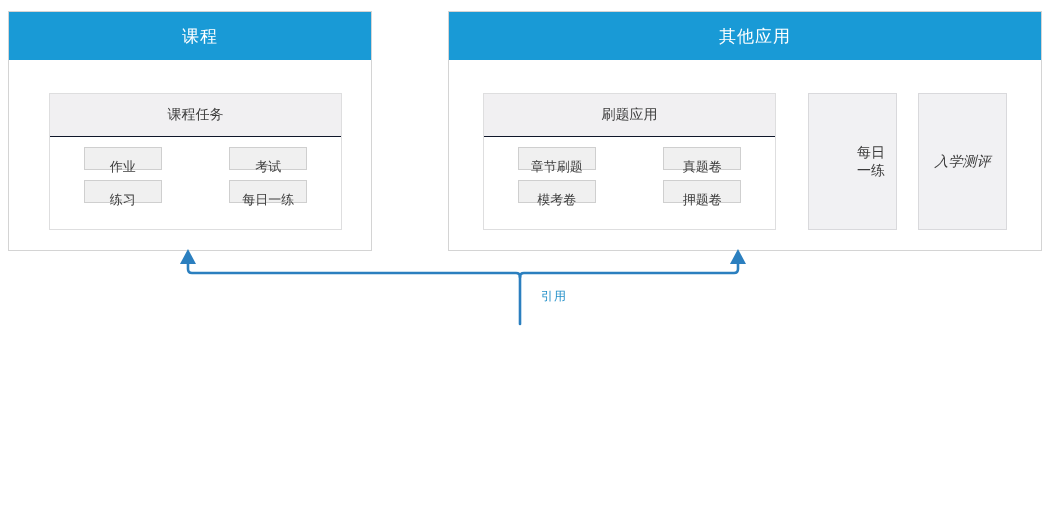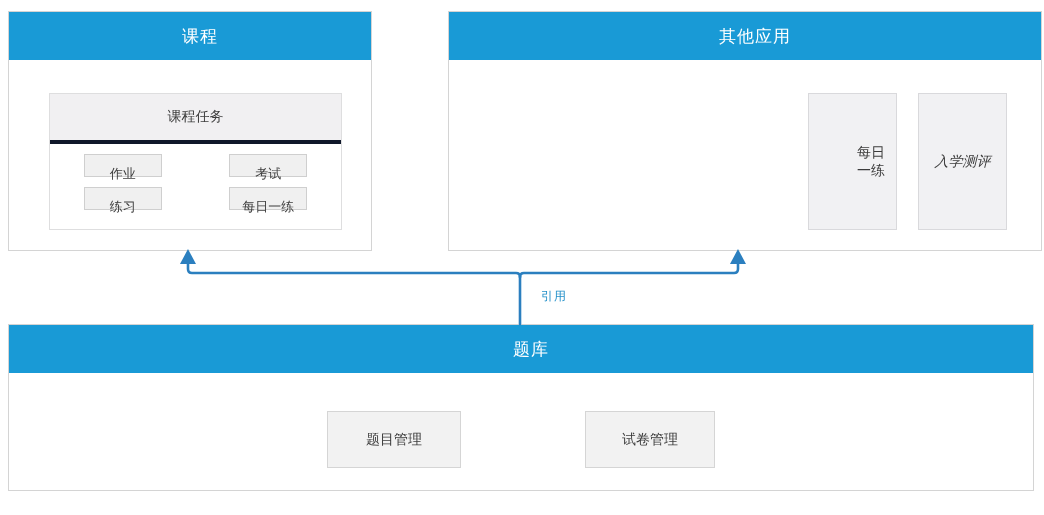--- a/index.html
+++ b/index.html
@@ -55,23 +55,23 @@
   #panel-bank     { left: 8px;   top: 324px; width: 1026px; height: 167px; }
 
   
   .groupbox {
     position: absolute;
     border: 1px solid #dededf;
     background: #ffffff;
     box-sizing: border-box;
   }
   .groupbox-title {
-    height: 50px;
+    height: 43px;
     background: #f1f0f2;
-    border-bottom: 4px solid #0f172a;
+    border-bottom: 1px solid #0f172a;
     display: flex;
     align-items: center;
     justify-content: center;
     font-size: 14px;
     color: #3c3c3c;
     box-sizing: border-box;
   }
   .groupbox-body {
     position: relative;
     padding: 12px 0 12px 0;
@@ -176,34 +176,38 @@
         </div>
       </div>
 
     </div>
   </div>
 
   <div class="panel" id="panel-other">
     <div class="panel-header">其他应用</div>
     <div class="panel-body">
 
+      <div class="groupbox" id="gb-brush-app">
+        <div class="groupbox-title">刷题应用</div>
+        <div class="groupbox-body">
+          <div class="chip-grid">
+            <div class="chip">章节刷题</div>
+            <div class="chip">真题卷</div>
+            <div class="chip">模考卷</div>
+            <div class="chip">押题卷</div>
+          </div>
+        </div>
+      </div>
 
       <div class="tile" id="tile-daily">每日一练</div>
       <div class="tile" id="tile-entry">入学测评</div>
 
     </div>
   </div>
 
-  <div class="panel" id="panel-bank">
-    <div class="panel-header">题库</div>
-    <div class="panel-body">
-      <div class="bigbtn" id="big-question">题目管理</div>
-      <div class="bigbtn" id="big-paper">试卷管理</div>
-    </div>
-  </div>
 
   <svg id="connector" viewBox="0 0 1044 515" xmlns="http://www.w3.org/2000/svg">
     <g fill="none" stroke="#2b7fbf" stroke-width="2.6" stroke-linecap="round" stroke-linejoin="round">
 
       <path d="M520 324 L520 277"></path>
 
       <path d="M520 277 Q520 273 516 273 L192 273 Q188 273 188 269 L188 259"></path>
       <path d="M520 277 Q520 273 524 273 L734 273 Q738 273 738 269 L738 259"></path>
     </g>
 

